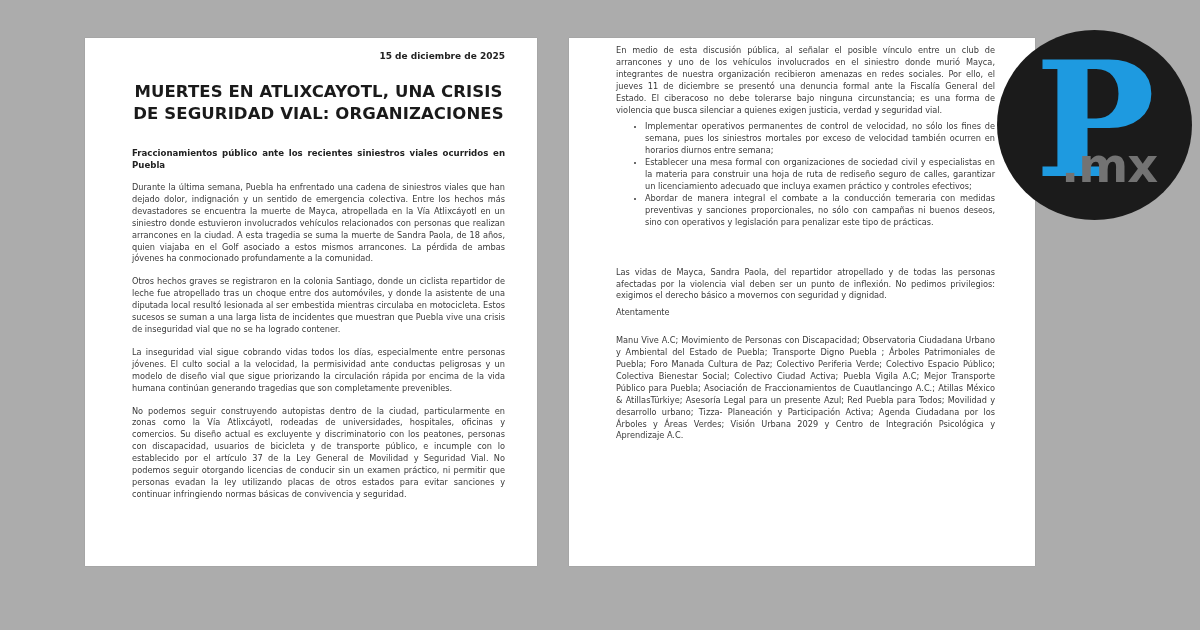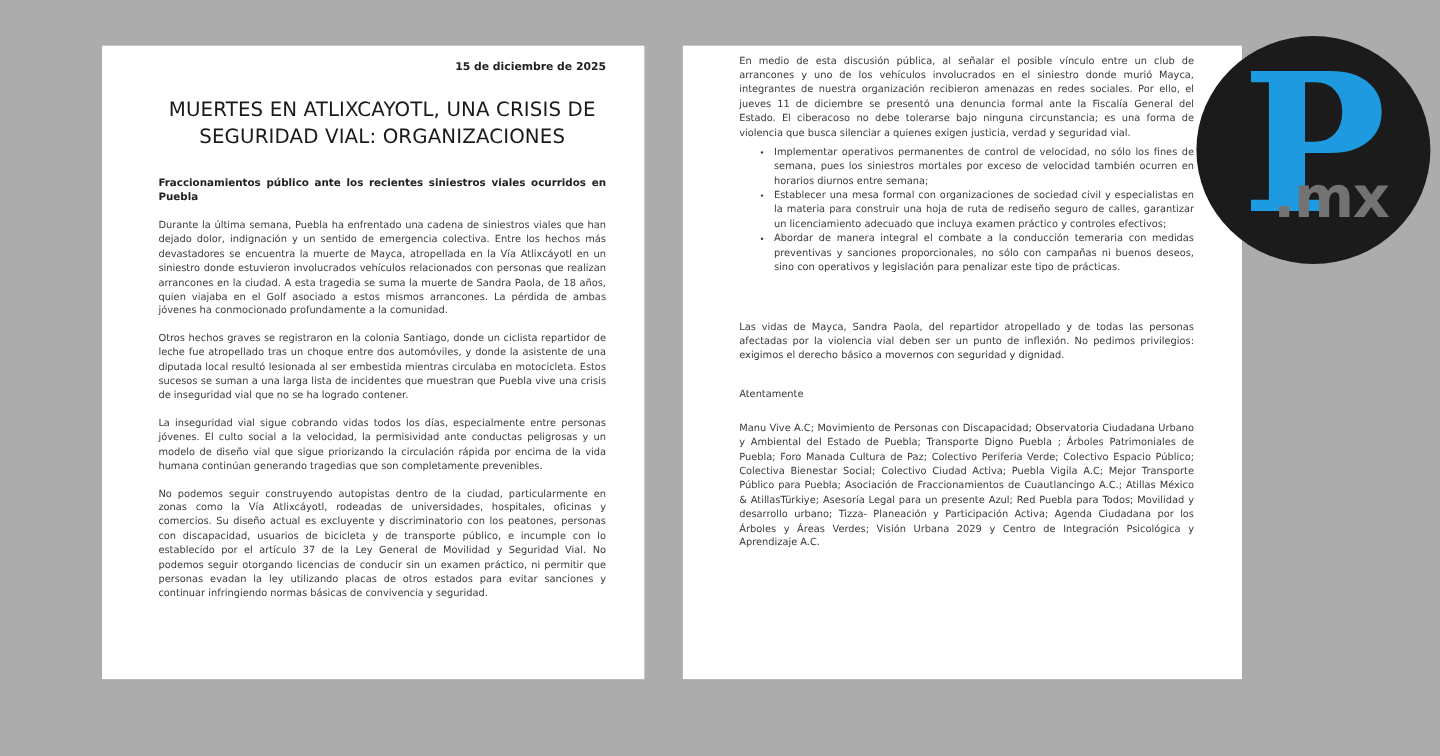--- a/index.html
+++ b/index.html
@@ -1,25 +1,25 @@
 <!DOCTYPE html>
 <html><head>
 <meta charset="utf-8">
 <style>
   html, body { margin:0; padding:0; }
   body { width:1200px; height:630px; background:#acacac; position:relative; overflow:hidden; font-family:"DejaVu Sans", sans-serif; }
   .page { position:absolute; background:#fff; box-shadow:0 0 1px rgba(0,0,0,.2); box-sizing:border-box; color:#333; }
   #page-left { left:85px; top:38px; width:452px; height:528px; padding:0 32px 0 47px; }
   #page-right { left:569px; top:38px; width:466px; height:528px; padding:0 40px 0 47px; }
   .date { text-align:right; font-weight:bold; font-size:9px; color:#222; margin-top:13px; }
-  .title { text-align:center; font-weight:normal; font-size:16.5px; line-height:22px; color:#1a1a1a; margin:20px -10px 0 -10px; letter-spacing:0.1px; }
+  .title { text-align:center; font-weight:bold; font-size:16.5px; line-height:22px; color:#1a1a1a; margin:20px -10px 0 -10px; letter-spacing:0.1px; }
   .subtitle { font-weight:bold; font-size:8.6px; line-height:12px; color:#222; margin-top:22px; text-align:justify; }
   p { margin:0; font-size:8.2px; line-height:11.9px; text-align:justify; color:#3a3a3a; }
   .gap { margin-top:11px; }
-  .gap2 { margin-top:21px; }
+  .gap2 { margin-top:5px; }
   ul { margin:5px 0 0 0; padding-left:29px; }
   li { font-size:8.2px; line-height:11.9px; text-align:justify; color:#3a3a3a; }
   li::marker { font-size:7px; }
   .logo { position:absolute; left:997px; top:30px; width:195px; height:190px; border-radius:50%; background:#1b1b1b; overflow:hidden; }
   .logo-p { position:absolute; left:38px; top:10px; font-family:"DejaVu Serif", serif; font-weight:bold; font-size:160px; line-height:160px; color:#1e9ae0; }
   .logo-mx { position:absolute; left:64px; top:110px; font-family:"DejaVu Sans", sans-serif; font-weight:bold; font-size:48px; line-height:50px; color:#737373; letter-spacing:-1px; }
 </style>
 </head>
 <body>
 

